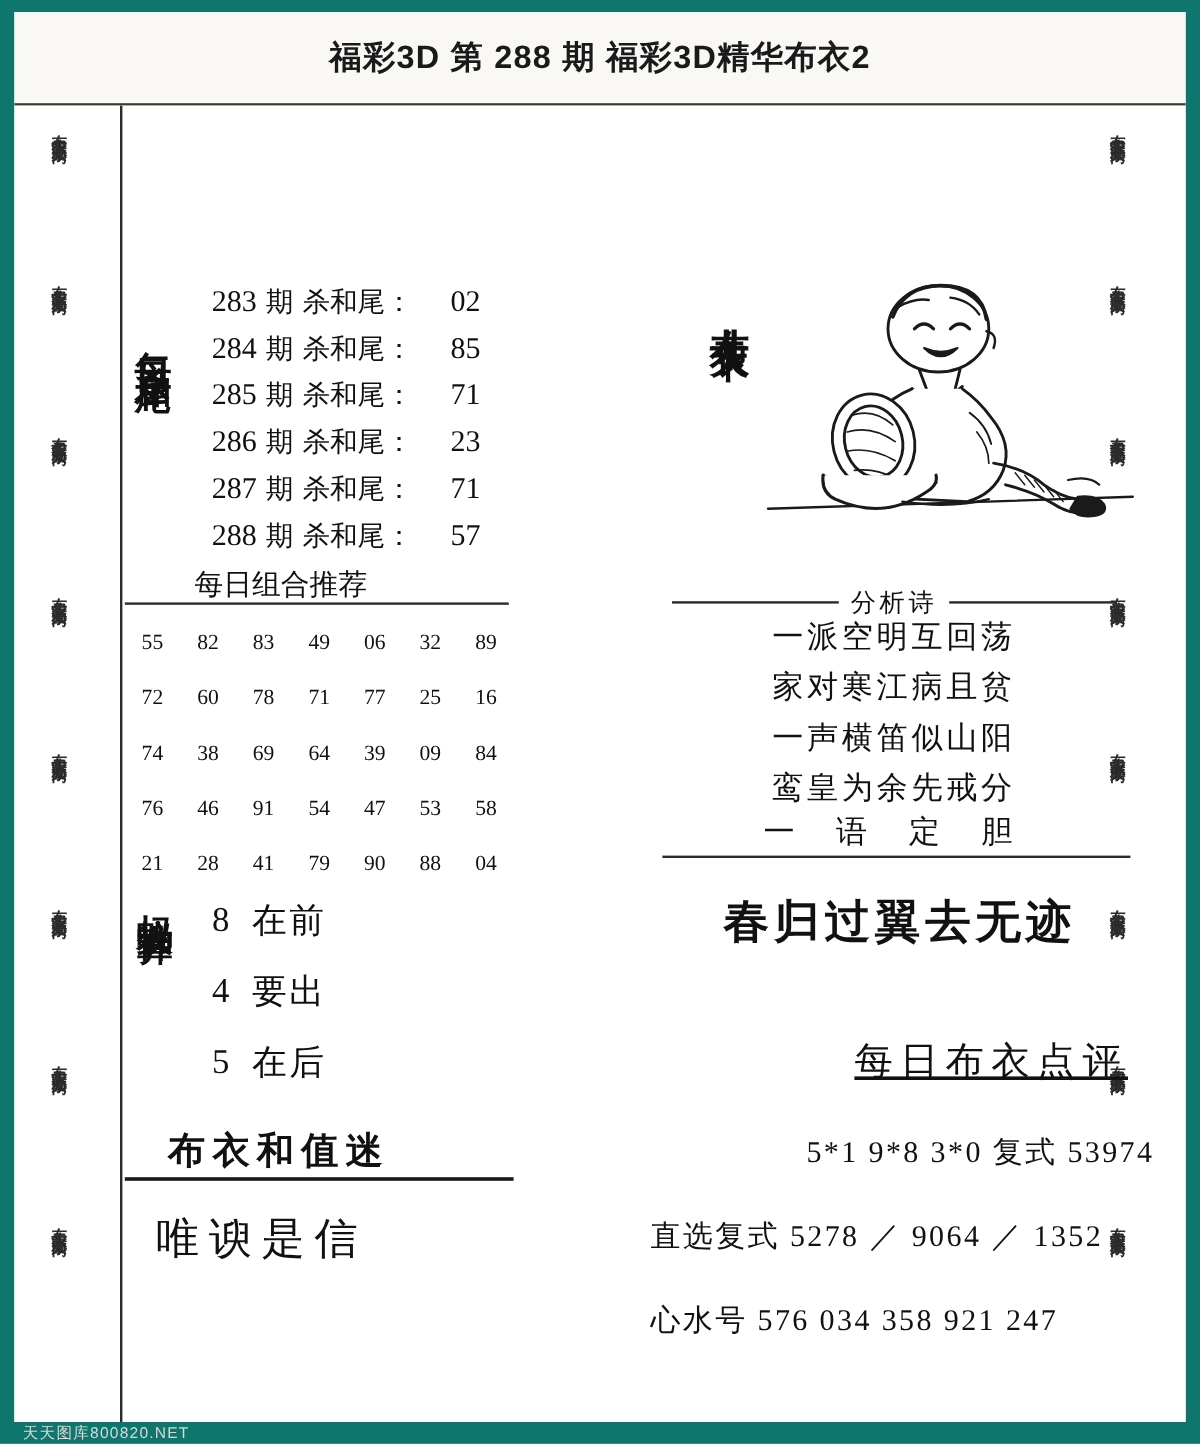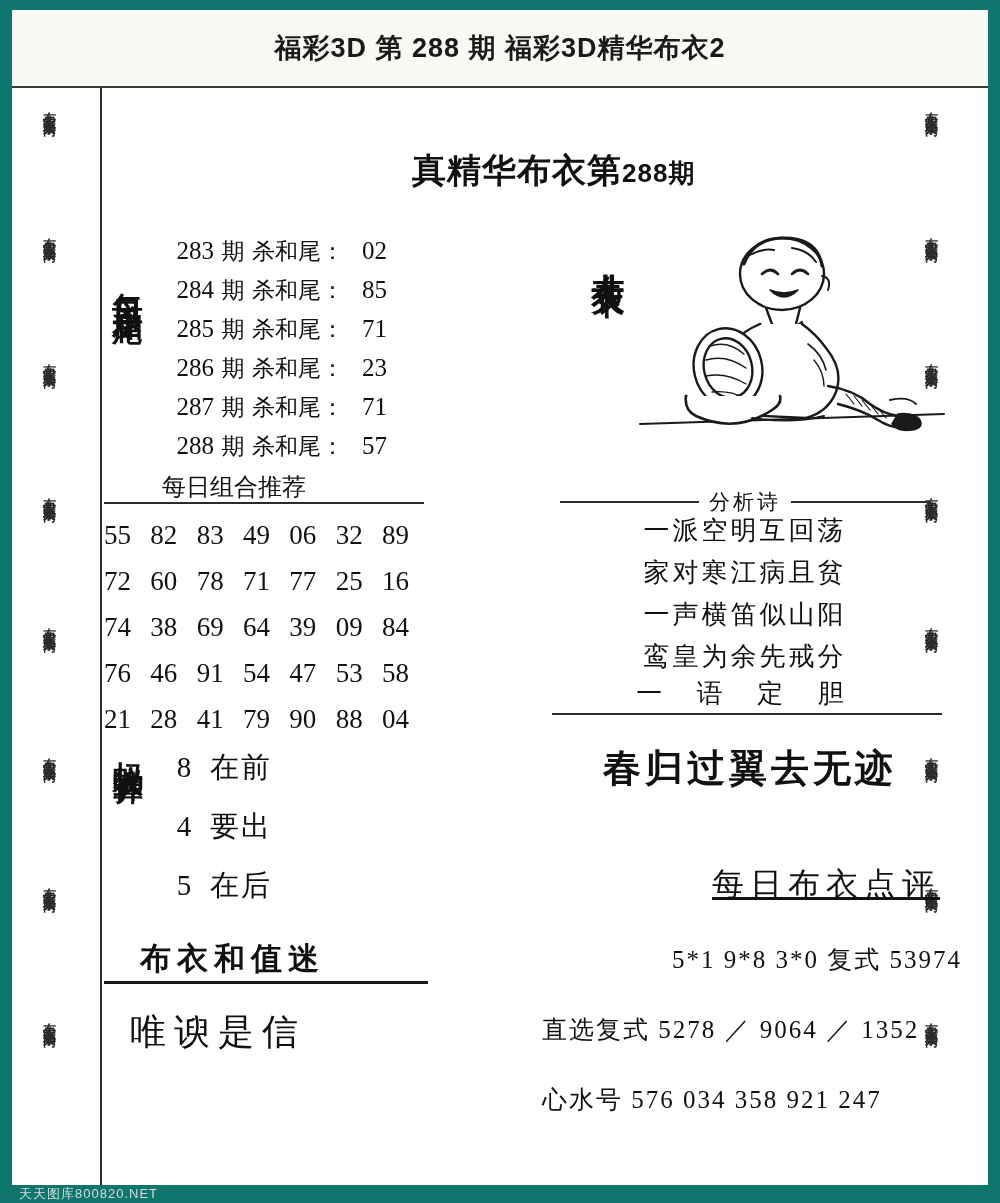--- a/index.html
+++ b/index.html
@@ -126,21 +126,21 @@
     display: flex;
     align-items: baseline;
     height: 39px;
     font-size: 25px;
     color: #111;
     white-space: nowrap;
   }
   .kill-row .period { width: 62px; text-align: right; }
   .kill-row .qi { width: 38px; text-align: center; font-size: 23px; }
   .kill-row .tag { width: 110px; text-align: left; font-size: 23px; }
-  .kill-row .val { width: 52px; text-align: left; }
+  .kill-row .val { width: 52px; text-align: center; }
 
   .combo-head {
     position: absolute;
     left: 150px;
     top: 383px;
     font-size: 24px;
     color: #111;
     font-weight: normal;
   }
   .combo-line {
@@ -158,21 +158,22 @@
     width: 324px;
   }
   .combo-row {
     display: flex;
     justify-content: space-between;
     height: 46px;
     align-items: center;
   }
   .combo-row span {
     width: 46px;
-    font-size: 27px;
+    text-align: center;
+    font-size: 18px;
     color: #111;
   }
 
   .ant-label {
     position: absolute;
     left: 92px;
     top: 650px;
     width: 44px;
     writing-mode: vertical-rl;
     text-orientation: upright;
@@ -374,23 +375,20 @@
         <div class="wm" style="top:266px;left:0;">布衣天下彩票网</div>
         <div class="wm" style="top:400px;left:0;">布衣天下彩票网</div>
         <div class="wm" style="top:530px;left:0;">布衣天下彩票网</div>
         <div class="wm" style="top:660px;left:0;">布衣天下彩票网</div>
         <div class="wm" style="top:790px;left:0;">布衣天下彩票网</div>
         <div class="wm" style="top:925px;left:0;">布衣天下彩票网</div>
       </div>
 
       <div class="divider"></div>
 
-      <div class="main-title">
-        <span>真精华布衣第</span><span class="num">288</span><span class="num">期</span>
-      </div>
 
       <div class="kill-label">每日杀和尾</div>
       <div class="kill-rows">
         <div class="kill-row">
           <span class="period">283</span>
           <span class="qi">期</span>
           <span class="tag">杀和尾：</span>
           <span class="val">02</span>
         </div>
         <div class="kill-row">

